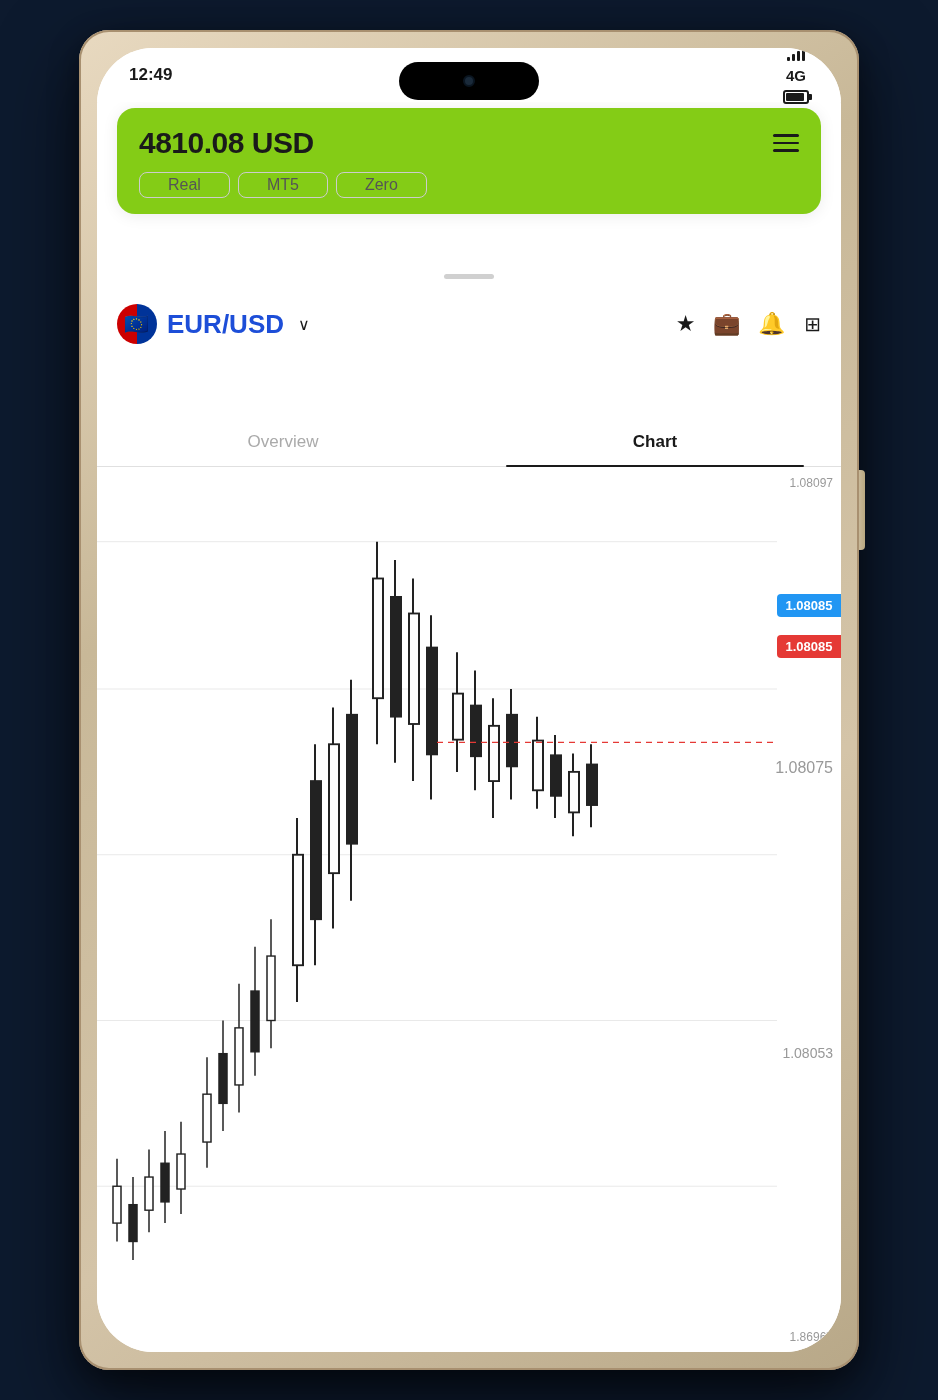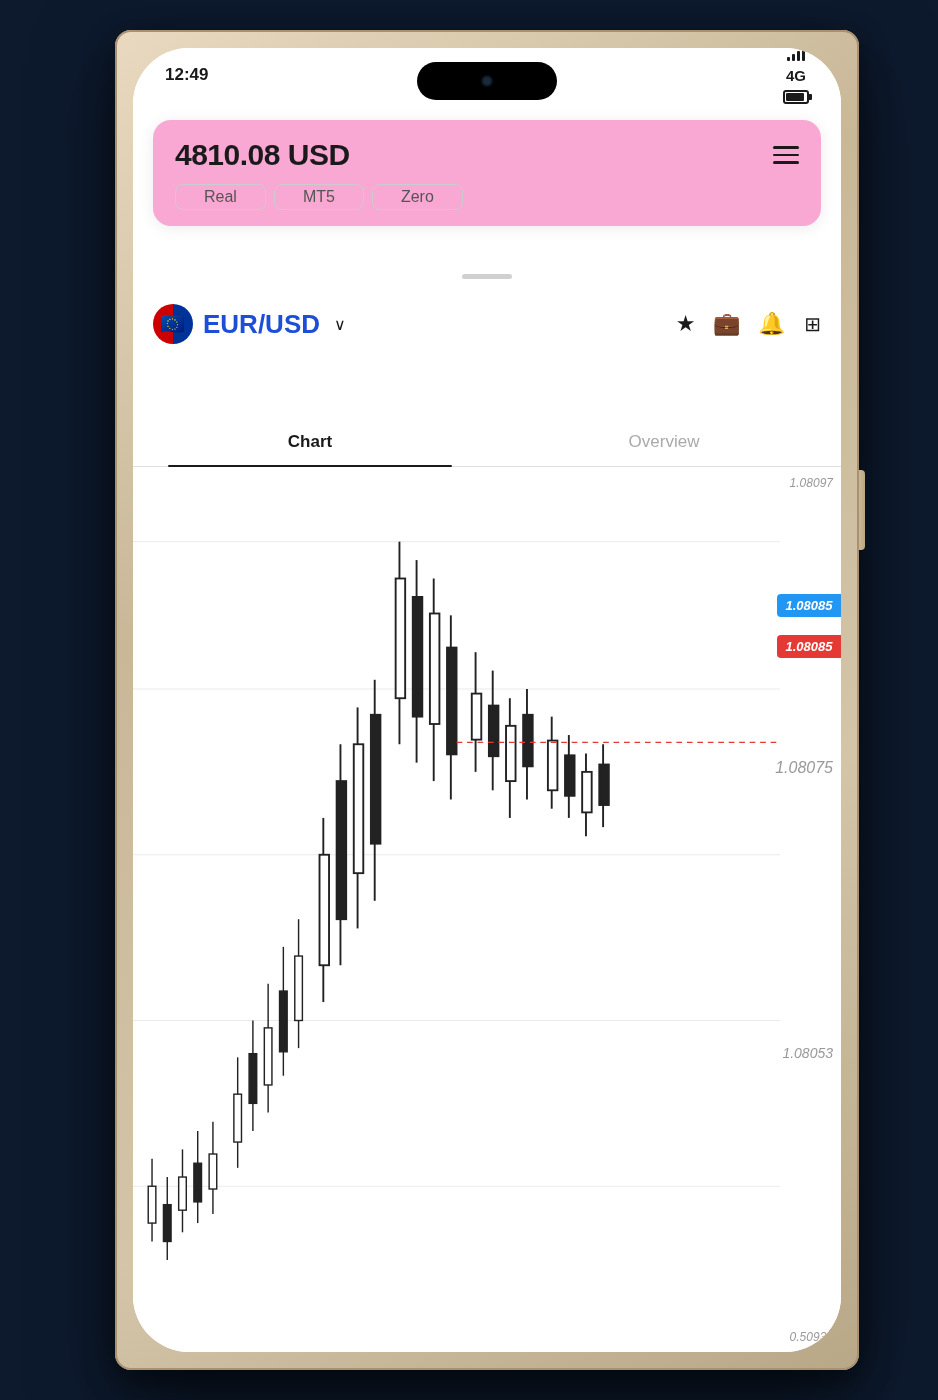--- a/index.html
+++ b/index.html
@@ -19,26 +19,25 @@
       position: relative;
       width: 780px;
       height: 1340px;
     }
 
     
     .phone-frame {
       position: absolute;
       inset: 0;
       background: linear-gradient(145deg, #e8d9c0, #c8b898, #d4c4a8, #b8a888);
-      border-radius: 16px;
+      border-radius: 30px;
       box-shadow:
         inset 0 0 0 2px #a89070,
         0 30px 80px rgba(0,0,0,0.6),
         0 10px 30px rgba(0,0,0,0.4);
-      margin-left: 36px;
     }
 
     
     .side-button-right {
       position: absolute;
       right: -6px;
       top: 440px;
       width: 6px;
       height: 80px;
       background: linear-gradient(to right, #c8b898, #b8a880);
@@ -154,24 +153,24 @@
       width: 12px;
       height: 12px;
       background: #1a2a3a;
       border-radius: 50%;
       border: 2px solid #0a1520;
     }
 
     
     .account-card {
       position: absolute;
-      top: 72px;
+      top: 60px;
       left: 20px;
       right: 20px;
-      background: #f9a8d4;
+      background: #84cc16;
       border-radius: 18px;
       padding: 18px 22px 16px;
       box-shadow: 0 2px 16px rgba(0,0,0,0.08);
       z-index: 5;
     }
 
     .card-top-row {
       display: flex;
       align-items: center;
       justify-content: space-between;
@@ -327,21 +326,20 @@
 
     
     .chart-area {
       position: absolute;
       top: 420px;
       left: 0;
       right: 0;
       bottom: 0;
       background: #fff;
       overflow: hidden;
-      font-style: italic;
     }
 
     .chart-svg {
       width: 100%;
       height: 100%;
     }
 
     .price-label {
       font-size: 12px;
       color: #999;
@@ -408,26 +406,26 @@
           <div class="currency-actions">
             <span class="action-icon">★</span>
             <span class="action-icon">💼</span>
             <span class="action-icon">🔔</span>
             <span class="action-icon" style="font-size:20px;">⊞</span>
           </div>
         </div>
       </div>
 
       <div class="tabs-container">
+        <div class="tab tab-inactive">
+          <span>Overview</span>
+        </div>
         <div class="tab tab-active">
           <span>Chart</span>
           <div class="tab-underline"></div>
-        </div>
-        <div class="tab tab-inactive">
-          <span>Overview</span>
         </div>
       </div>
 
       <div class="chart-area">
         <svg class="chart-svg" viewBox="0 0 744 960" preserveAspectRatio="none">
 
           <line x1="0" y1="80" x2="680" y2="80" stroke="#e8e8e8" stroke-width="1"></line>
           <line x1="0" y1="240" x2="680" y2="240" stroke="#e8e8e8" stroke-width="1"></line>
           <line x1="0" y1="420" x2="680" y2="420" stroke="#e8e8e8" stroke-width="1"></line>
           <line x1="0" y1="600" x2="680" y2="600" stroke="#e8e8e8" stroke-width="1"></line>
@@ -512,21 +510,21 @@
           <rect x="490" y="322" width="10" height="44" fill="#222" stroke="#222" stroke-width="2"></rect>
 
           <line x1="340" y1="298" x2="680" y2="298" stroke="#e53935" stroke-width="1.5" stroke-dasharray="6,5"></line>
         </svg>
 
         
         <div style="position:absolute; top:0; right:4px; bottom:0; width:70px; display:flex; flex-direction:column; justify-content:space-between; padding:8px 0;">
           <span class="price-label" style="font-size:12px; color:#999; text-align:right; padding-right:4px;">1.08097</span>
           <span class="price-label" style="font-size:16px; color:#999; text-align:right; padding-right:4px;">1.08075</span>
           <span class="price-label" style="font-size:14px; color:#999; text-align:right; padding-right:4px;">1.08053</span>
-          <span class="price-label" style="font-size:12px; color:#999; text-align:right; padding-right:4px;">0.50930</span>
+          <span class="price-label" style="font-size:12px; color:#999; text-align:right; padding-right:4px;">1.86967</span>
         </div>
 
         
         <div style="position:absolute; top:126px; right:0; z-index:7; display:flex; flex-direction:column; gap:18px;">
           <div style="background:#2196F3; color:#fff; font-size:13px; font-weight:700; padding:4px 8px; border-radius:4px 0 0 4px; min-width:64px; text-align:center;">1.08085</div>
           <div style="background:#e53935; color:#fff; font-size:13px; font-weight:700; padding:4px 8px; border-radius:4px 0 0 4px; min-width:64px; text-align:center;">1.08085</div>
         </div>
 
       </div>
 

